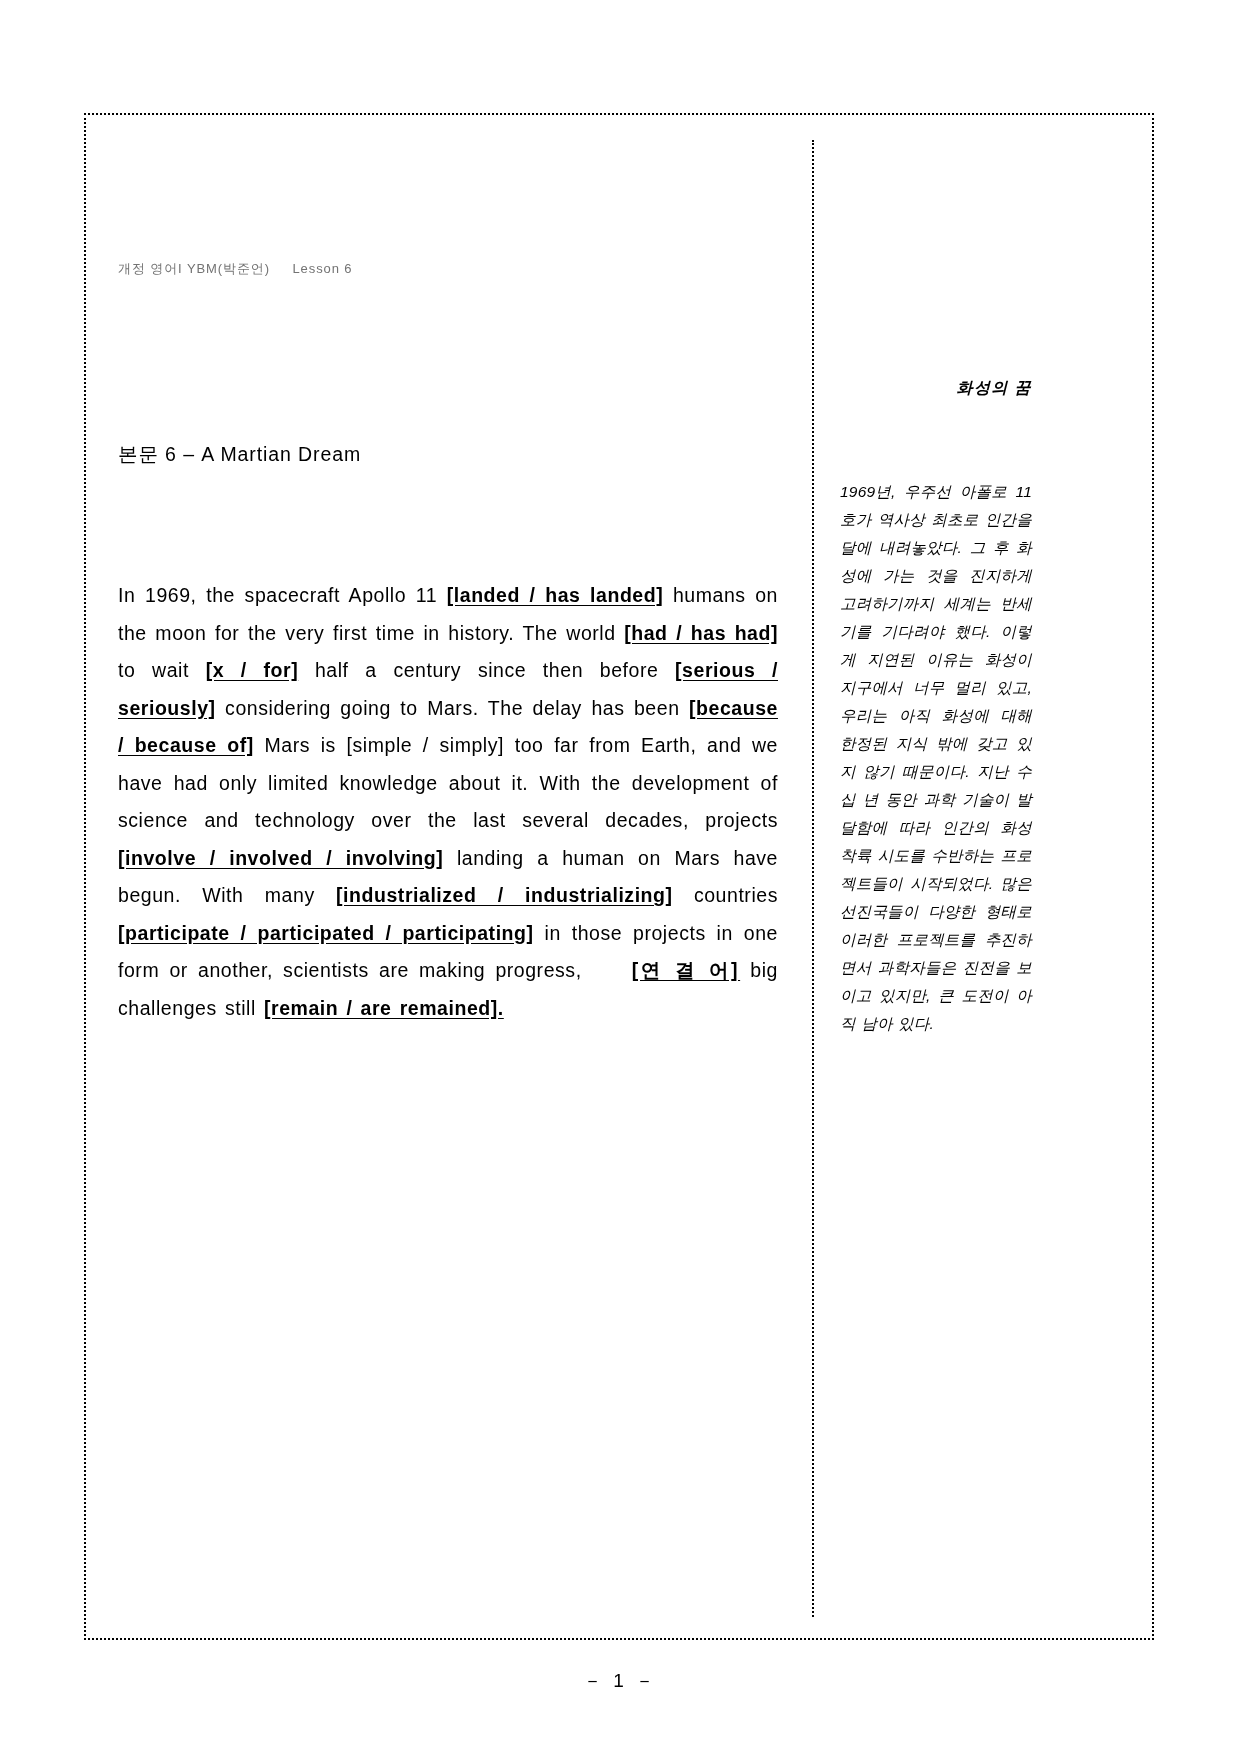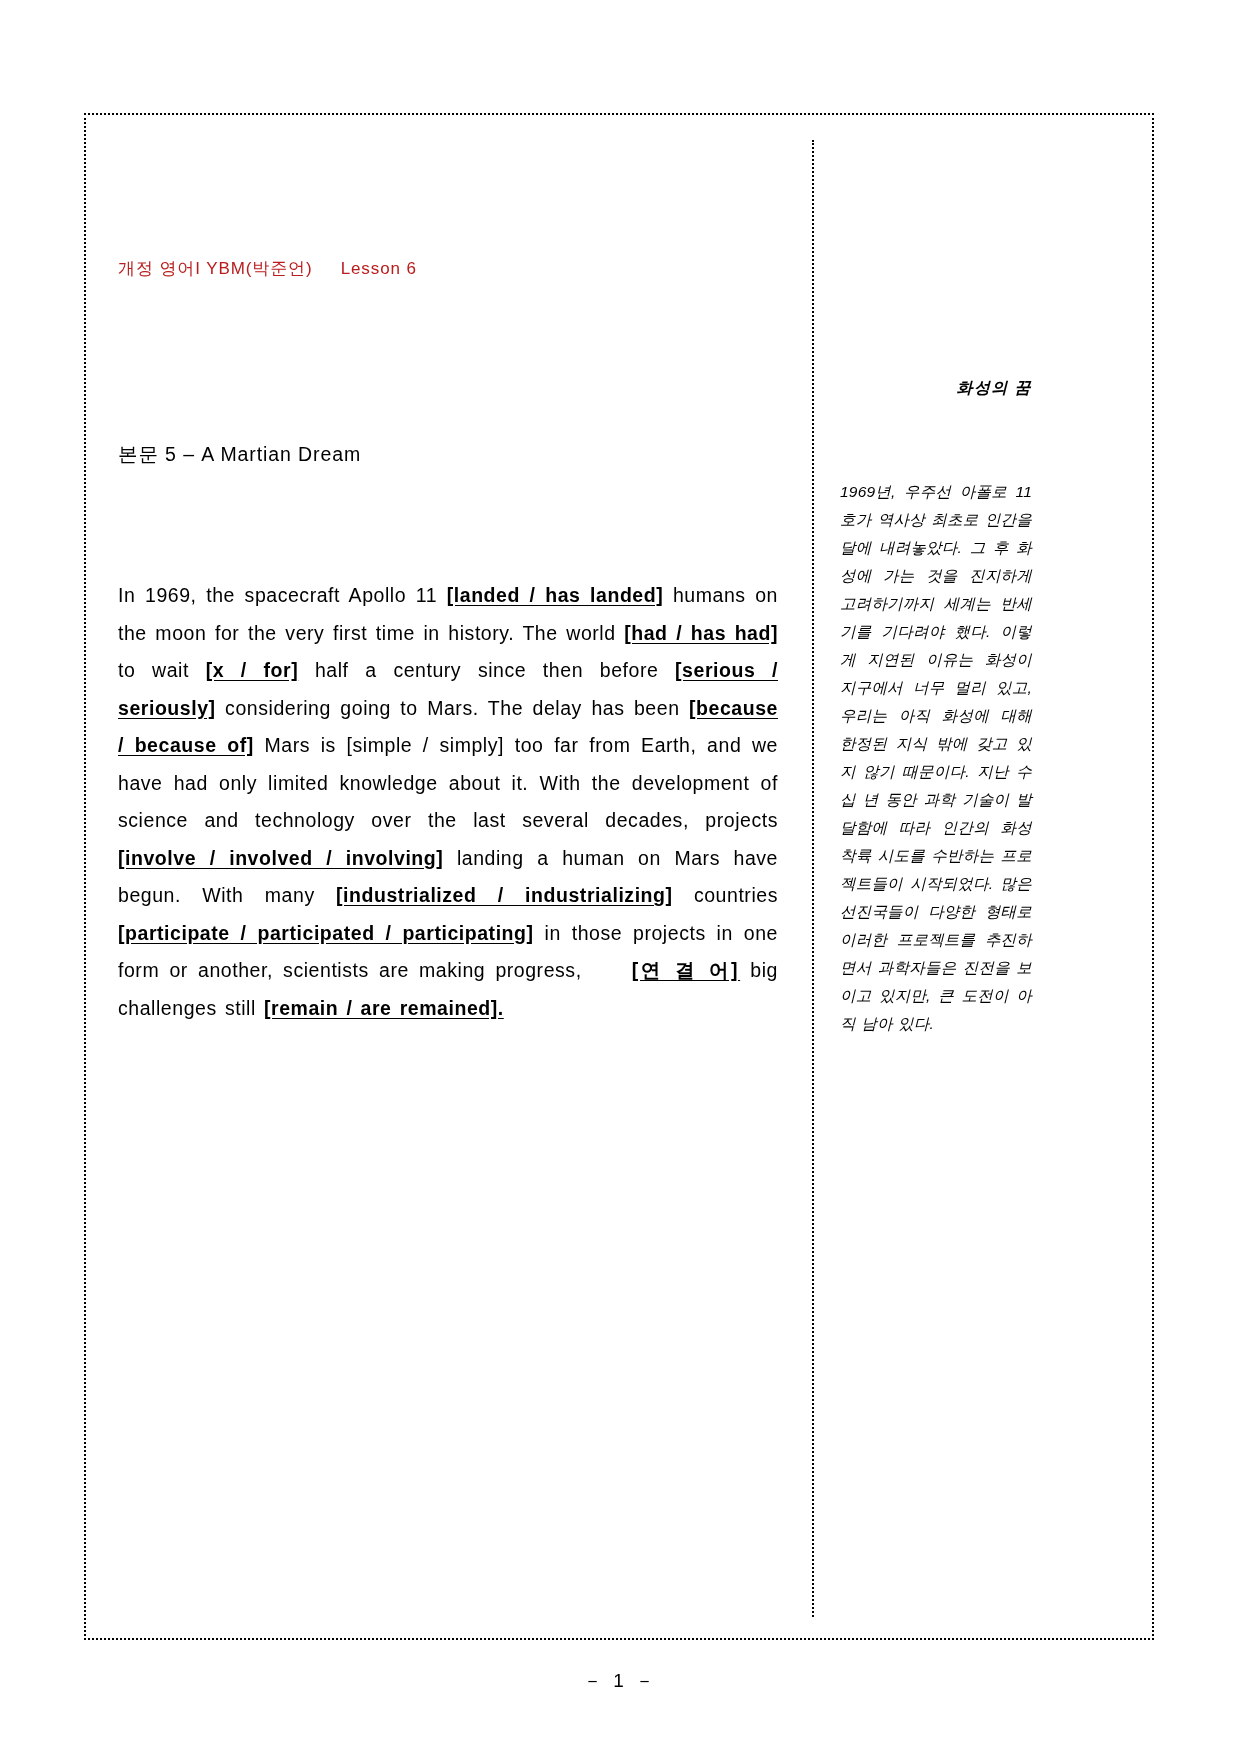--- a/index.html
+++ b/index.html
@@ -39,24 +39,24 @@
     border-left: 2px dotted #000000;
   }
   
   .left-col {
     position: absolute;
     left: 118px;
     top: 176px;
     width: 670px;
   }
   .doc-header {
-    font-size: 17px;
+    font-size: 13px;
     line-height: 37px;
     letter-spacing: 0.9px;
-    color: #b91c1c;
+    color: #737373;
     white-space: pre;
   }
   .doc-header .course-title {
     display: block;
   }
   .doc-header .lesson-title {
     display: block;
   }
   .section-heading {
     margin-top: 78px;
@@ -136,21 +136,21 @@
 
   <div class="frame"></div>
   <div class="col-divider"></div>
 
   <div class="left-col">
 
     <div class="doc-header">
       <span class="course-title">개정 영어I YBM(박준언)     Lesson 6</span>
     </div>
 
-    <div class="section-heading">본문 5 – A Martian Dream</div>
+    <div class="section-heading">본문 6 – A Martian Dream</div>
 
     <div class="body-paragraph" id="english-passage">In 1969, the spacecraft Apollo 11 <span class="choice">[landed / has landed]</span> humans on the moon for the very first time in history. The world <span class="choice">[had / has had]</span> to wait <span class="choice">[x / for]</span> half a century since then before <span class="choice">[serious / seriously]</span> considering going to Mars. The delay has been <span class="choice">[because / because of]</span> Mars is <span class="choice-nounderline">[simple / simply]</span> too far from Earth, and we have had only limited knowledge about it. With the development of science and technology over the last several decades, projects <span class="choice">[involve / involved / involving]</span> landing a human on Mars have begun. With many <span class="choice">[industrialized / industrializing]</span> countries <span class="choice">[participate / participated / participating]</span> in those projects in one form or another, scientists are making progress, <span class="choice-kr">[연 결 어]</span> big challenges still <span class="choice">[remain / are remained].</span></div>
 
   </div>
 
   <div class="right-col">
     <div class="kr-title">화성의 꿈</div>
     <div class="kr-paragraph">1969년, 우주선 아폴로 11호가 역사상 최초로 인간을 달에 내려놓았다. 그 후 화성에 가는 것을 진지하게 고려하기까지 세계는 반세기를 기다려야 했다. 이렇게 지연된 이유는 화성이 지구에서 너무 멀리 있고, 우리는 아직 화성에 대해 한정된 지식 밖에 갖고 있지 않기 때문이다. 지난 수십 년 동안 과학 기술이 발달함에 따라 인간의 화성 착륙 시도를 수반하는 프로젝트들이 시작되었다. 많은 선진국들이 다양한 형태로 이러한 프로젝트를 추진하면서 과학자들은 진전을 보이고 있지만, 큰 도전이 아직 남아 있다.</div>
   </div>
 

